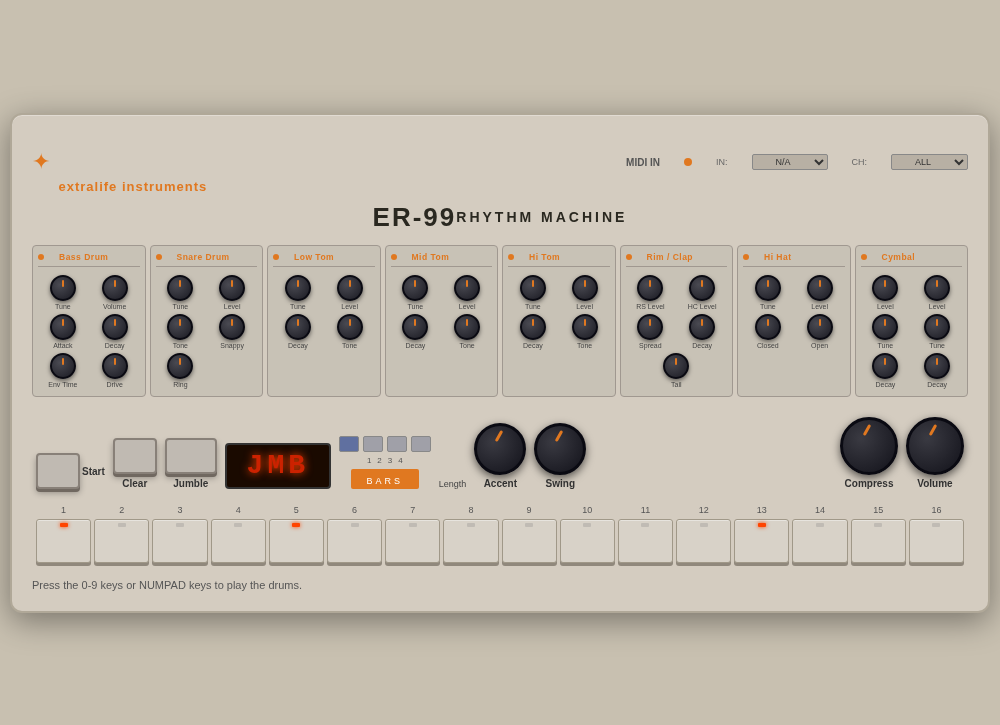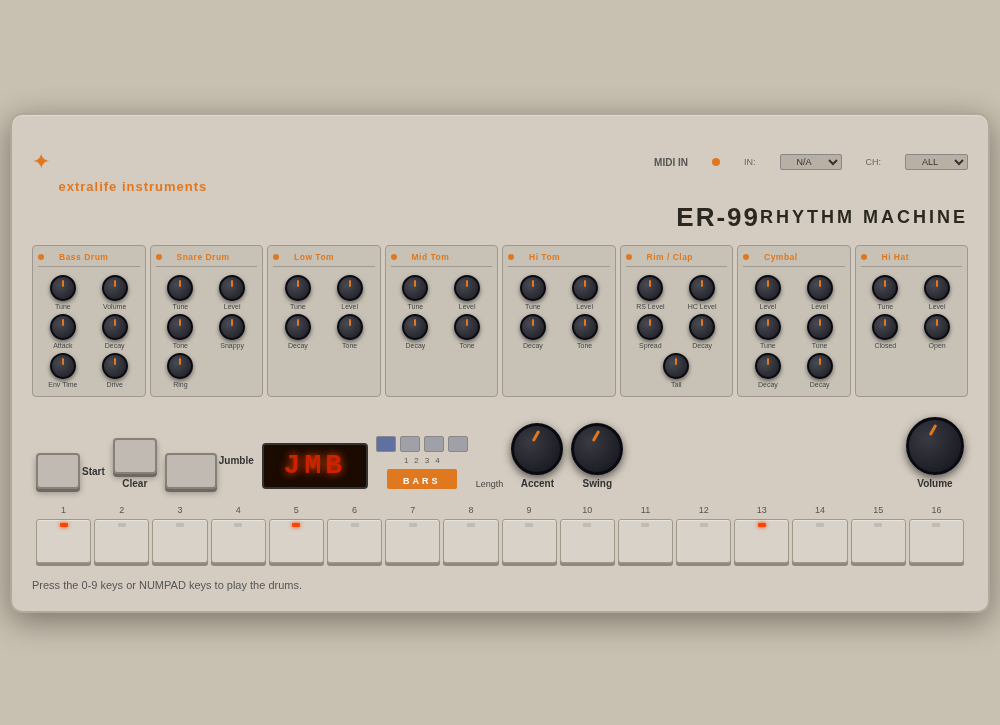--- a/index.html
+++ b/index.html
@@ -60,36 +60,36 @@
       border-radius: 50%;
       background: #e07820;
       display: inline-block;
     }
     .midi-select {
       background: #b8b0a4;
       border: 1px solid #888;
       border-radius: 2px;
       font-size: 9px;
       color: #333;
-      padding: 1px 12px;
+      padding: 1px 19px;
     }
     .title-row {
       display: flex;
       align-items: center;
-      justify-content: flex-end;
+      justify-content: center;
       margin-bottom: 12px;
     }
     .model-name {
       font-size: 26px;
       font-weight: bold;
       color: #2a2820;
       letter-spacing: 2px;
     }
     .rhythm-machine {
-      font-size: 18px;
+      font-size: 14px;
       font-weight: bold;
       color: #2a2820;
       letter-spacing: 3px;
     }
     
     .instruments {
       display: flex;
       gap: 4px;
       margin-bottom: 12px;
     }
@@ -221,21 +221,21 @@
       background: #6070a0;
     }
     .bars-label-container {
       background: #e07820;
       border-radius: 2px;
       padding: 1px 16px;
     }
     .bars-label {
       font-size: 9px;
       color: #fff;
-      font-weight: bold;
+      font-weight: normal;
       letter-spacing: 3px;
     }
     .length-label {
       font-size: 9px;
       color: #444;
       text-align: center;
     }
     .main-knob {
       width: 52px; height: 52px;
       border-radius: 50%;
@@ -521,90 +521,90 @@
         <div class="knob-item" style="grid-column: span 2; justify-self: center;">
           <div class="knob"></div>
           <span class="knob-label">Tail</span>
         </div>
       </div>
     </div>
 
     <div class="instrument-section">
       <div class="instrument-header">
         <div class="inst-dot"></div>
-        <span class="inst-name">Cymbal</span>
+        <span class="inst-name">Hi Hat</span>
       </div>
       <div class="knob-grid">
         <div class="knob-item">
           <div class="knob"></div>
+          <span class="knob-label">Tune</span>
+        </div>
+        <div class="knob-item">
+          <div class="knob"></div>
           <span class="knob-label">Level</span>
         </div>
         <div class="knob-item">
           <div class="knob"></div>
-          <span class="knob-label">Level</span>
-        </div>
-        <div class="knob-item">
-          <div class="knob"></div>
-          <span class="knob-label">Tune</span>
-        </div>
-        <div class="knob-item">
-          <div class="knob"></div>
-          <span class="knob-label">Tune</span>
-        </div>
-        <div class="knob-item">
-          <div class="knob"></div>
-          <span class="knob-label">Decay</span>
-        </div>
-        <div class="knob-item">
-          <div class="knob"></div>
-          <span class="knob-label">Decay</span>
+          <span class="knob-label">Closed</span>
+        </div>
+        <div class="knob-item">
+          <div class="knob"></div>
+          <span class="knob-label">Open</span>
         </div>
       </div>
     </div>
 
     <div class="instrument-section">
       <div class="instrument-header">
         <div class="inst-dot"></div>
-        <span class="inst-name">Hi Hat</span>
+        <span class="inst-name">Cymbal</span>
       </div>
       <div class="knob-grid">
         <div class="knob-item">
           <div class="knob"></div>
+          <span class="knob-label">Level</span>
+        </div>
+        <div class="knob-item">
+          <div class="knob"></div>
+          <span class="knob-label">Level</span>
+        </div>
+        <div class="knob-item">
+          <div class="knob"></div>
           <span class="knob-label">Tune</span>
         </div>
         <div class="knob-item">
           <div class="knob"></div>
-          <span class="knob-label">Level</span>
-        </div>
-        <div class="knob-item">
-          <div class="knob"></div>
-          <span class="knob-label">Closed</span>
-        </div>
-        <div class="knob-item">
-          <div class="knob"></div>
-          <span class="knob-label">Open</span>
+          <span class="knob-label">Tune</span>
+        </div>
+        <div class="knob-item">
+          <div class="knob"></div>
+          <span class="knob-label">Decay</span>
+        </div>
+        <div class="knob-item">
+          <div class="knob"></div>
+          <span class="knob-label">Decay</span>
         </div>
       </div>
     </div>
 
   </div>
 
   <div class="controls-row">
 
     <div style="display:flex;flex-direction:row;align-items:center;gap:2px;">
       <button class="ctrl-button" style="width:44px;height:36px;background:#c0bab2;"></button>
       <span class="ctrl-btn-label">Start</span>
     </div>
 
     <div style="display:flex;flex-direction:column;align-items:center;gap:2px;">
       <button class="ctrl-button" style="width:44px;height:36px;background:#c0bab2;"></button>
       <span class="ctrl-btn-label">Clear</span>
     </div>
 
-    <div style="display:flex;align-items:flex-start;gap:2px;">
+    <div style="display:flex;flex-direction:column;align-items:center;gap:2px;">
       <button class="ctrl-button" style="width:52px;height:36px;background:#c0bab2;"></button>
       <span class="ctrl-btn-label">Jumble</span>
     </div>
 
     <div class="display-screen">JMB</div>
 
     <div class="bars-section">
       <div class="bars-buttons">
         <div class="bar-btn active"></div>
         <div class="bar-btn"></div>
@@ -632,20 +632,24 @@
       <span class="main-knob-label">Accent</span>
     </div>
 
     <div class="main-knob-item">
       <div class="main-knob"></div>
       <span class="main-knob-label">Swing</span>
     </div>
 
     <div class="controls-spacer"></div>
 
+    <div class="main-knob-item">
+      <div class="main-knob large-knob"></div>
+      <span class="main-knob-label">Compress</span>
+    </div>
 
     <div class="main-knob-item">
       <div class="main-knob large-knob"></div>
       <span class="main-knob-label">Volume</span>
     </div>
 
   </div>
 
   <div class="step-row">
     <div class="step-numbers">

